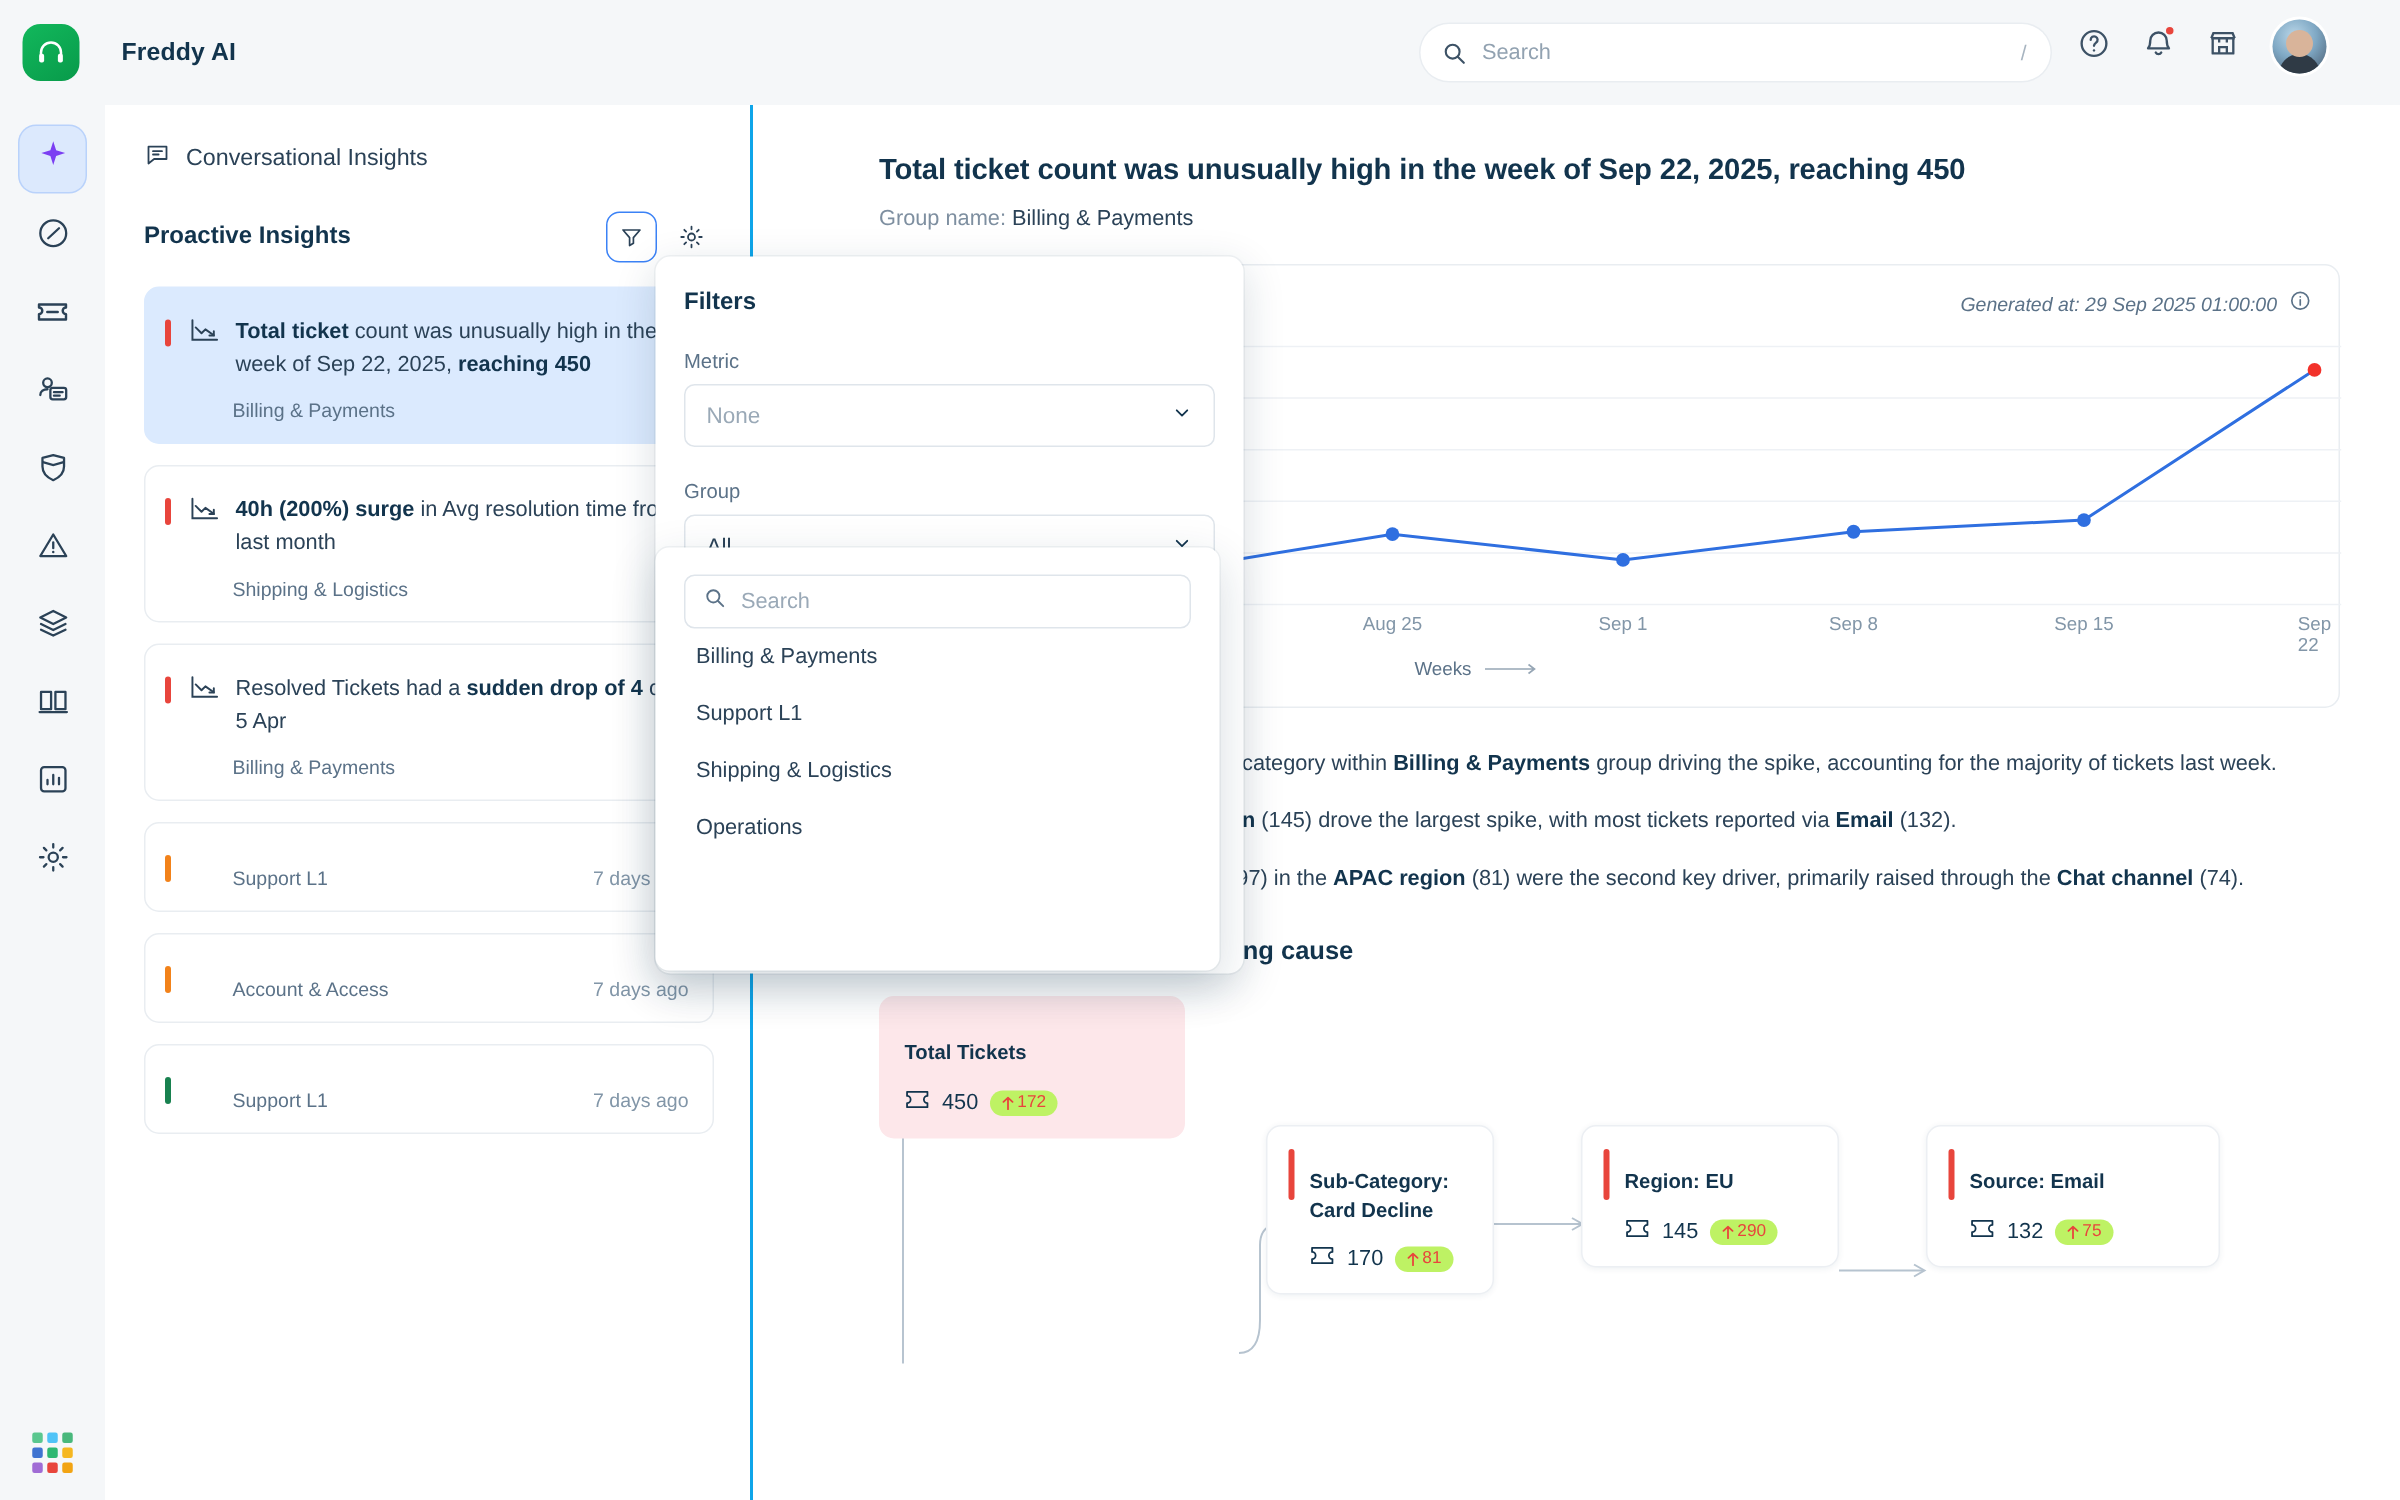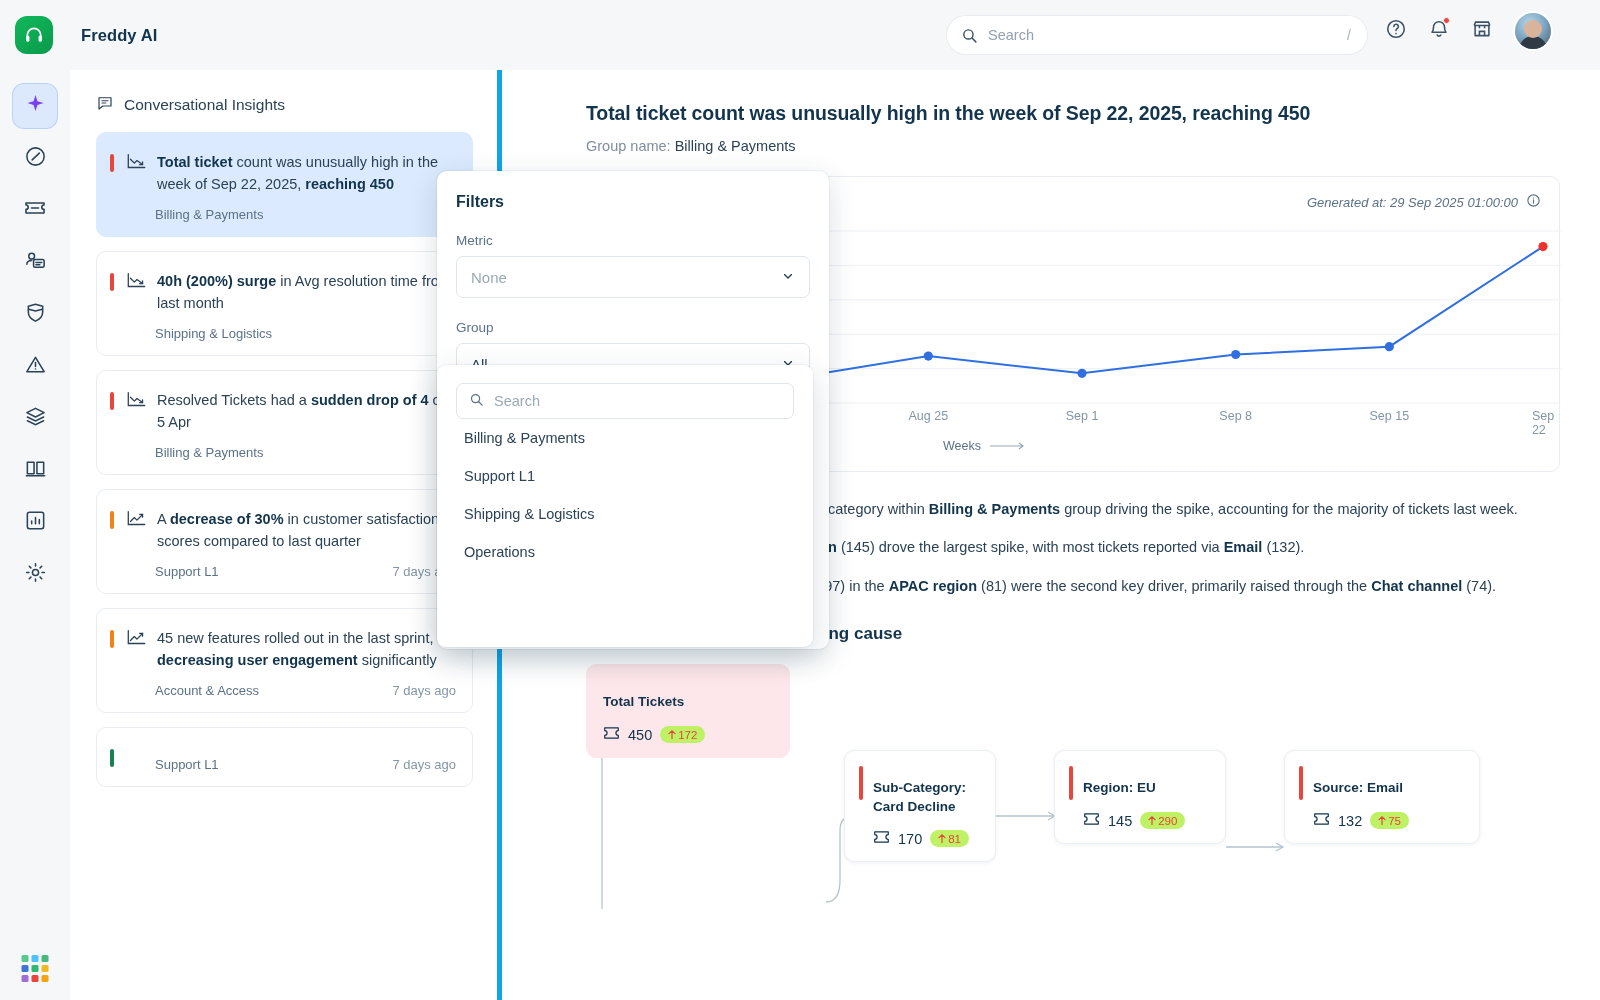--- a/index.html
+++ b/index.html
@@ -93,21 +93,21 @@
   .rail-dots i { width: 3px; height: 3px; border-radius: 50%; background: #97a6b5; display:block; }
   .rail-bottom {
     position: absolute; bottom: 18px; left: 50%; transform: translateX(-50%);
   }
   .grid9 { display: grid; grid-template-columns: repeat(3, 7px); gap: 3px; }
   .grid9 span { width: 7px; height: 7px; border-radius: 1.5px; display:block; }
 
   
   .insights-panel {
     position: absolute; top: 70px; left: 70px; width: 432px; height: 930px;
-    background: #ffffff; border-right: 5px solid #0ea5e9;
+    background: #ffffff; border-right: 2px solid #0ea5e9;
   }
   .ci-head {
     display: flex; align-items: center; gap: 10px;
     padding: 24px 0 0 26px;
   }
   .ci-head-text { font-size: 15.5px; color: #2b4257; }
   .pi-row {
     display: flex; align-items: center; justify-content: space-between;
     padding: 24px 24px 0 26px;
   }
@@ -434,20 +434,36 @@
     <div class="ci-head">
       <span>
         <svg width="18" height="18" viewBox="0 0 24 24" fill="none" stroke="#2b4257" stroke-width="1.6">
           <path d="M4 5h16v11H9l-5 4z" stroke-linejoin="round"></path>
           <path d="M8 9h8M8 12h5" stroke-linecap="round"></path>
         </svg>
       </span>
       <span class="ci-head-text">Conversational Insights</span>
     </div>
 
+    <div class="pi-row">
+      <div class="pi-title">Proactive Insights</div>
+      <div class="pi-actions">
+        <div class="filter-btn">
+          <svg width="16" height="16" viewBox="0 0 24 24" fill="none" stroke="#2b4257" stroke-width="1.7">
+            <path d="M3.5 5h17l-6.6 7.6v5.6l-3.8 2.3v-7.9z" stroke-linejoin="round"></path>
+          </svg>
+        </div>
+        <div class="gear-btn">
+          <svg width="18" height="18" viewBox="0 0 24 24" fill="none" stroke="#2b4257" stroke-width="1.6">
+            <circle cx="12" cy="12" r="3.1"></circle>
+            <path d="M12 2.9v2.3M12 18.8v2.3M21.1 12h-2.3M5.2 12H2.9M18.4 5.6l-1.6 1.6M7.2 16.8l-1.6 1.6M18.4 18.4l-1.6-1.6M7.2 7.2L5.6 5.6" stroke-linecap="round"></path>
+          </svg>
+        </div>
+      </div>
+    </div>
 
     <div class="cards" id="insight-cards">
         <div class="icard selected">
           <i class="sev" style="background:#e8453c"></i>
           <div class="icard-row">
             <span class="trend-ico"><svg width="19" height="16" viewBox="0 0 22 18" fill="none" stroke="#2b4257" stroke-width="1.5">
                 <path d="M1.5 1.5v15h19" stroke-linecap="round"></path>
                 <path d="M4 7l4.5 4.5 3-3L18 13" stroke-linecap="round" stroke-linejoin="round"></path>
                 <path d="M14.6 13.2H18V9.9" stroke-linecap="round"></path>
               </svg></span>
@@ -483,43 +499,27 @@
               </svg></span>
             <div class="icard-text">Resolved Tickets had a <b>sudden drop of 4</b> on 5 Apr</div>
           </div>
           <div class="icard-meta">
             <span>Billing &amp; Payments</span>
             <span class="icard-time"></span>
           </div>
         </div>
         <div class="icard">
           <i class="sev" style="background:#f2821a"></i>
-          <div class="icard-row">
-            <span class="trend-ico"><svg width="19" height="16" viewBox="0 0 22 18" fill="none" stroke="#2b4257" stroke-width="1.5">
-                <path d="M1.5 1.5v15h19" stroke-linecap="round"></path>
-                <path d="M4 13l4.5-4.5 3 3L18 5" stroke-linecap="round" stroke-linejoin="round"></path>
-                <path d="M14.6 4.8H18v3.3" stroke-linecap="round"></path>
-              </svg></span>
-            <div class="icard-text">A <b>decrease of 30%</b> in customer satisfaction scores compared to last quarter</div>
-          </div>
           <div class="icard-meta">
             <span>Support L1</span>
             <span class="icard-time">7 days ago</span>
           </div>
         </div>
         <div class="icard">
           <i class="sev" style="background:#f2821a"></i>
-          <div class="icard-row">
-            <span class="trend-ico"><svg width="19" height="16" viewBox="0 0 22 18" fill="none" stroke="#2b4257" stroke-width="1.5">
-                <path d="M1.5 1.5v15h19" stroke-linecap="round"></path>
-                <path d="M4 13l4.5-4.5 3 3L18 5" stroke-linecap="round" stroke-linejoin="round"></path>
-                <path d="M14.6 4.8H18v3.3" stroke-linecap="round"></path>
-              </svg></span>
-            <div class="icard-text">45 new features rolled out in the last sprint, <b>decreasing user engagement</b> significantly</div>
-          </div>
           <div class="icard-meta">
             <span>Account &amp; Access</span>
             <span class="icard-time">7 days ago</span>
           </div>
         </div>
         <div class="icard">
           <i class="sev" style="background:#18814f"></i>
           <div class="icard-meta">
             <span>Support L1</span>
             <span class="icard-time">7 days ago</span>

